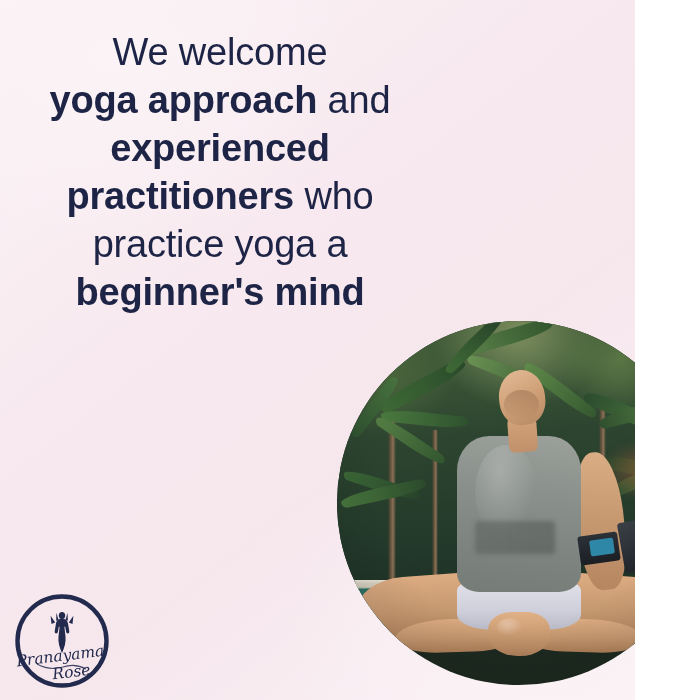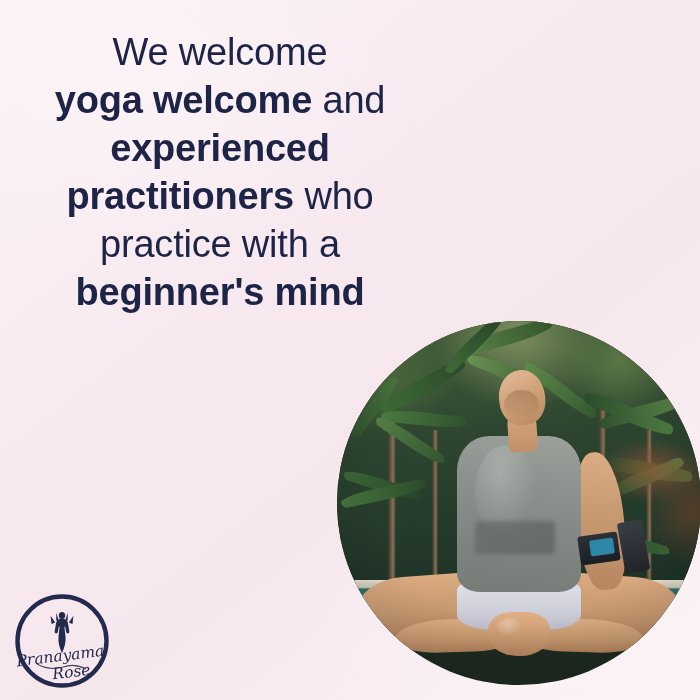--- a/index.html
+++ b/index.html
@@ -8,21 +8,21 @@
   }
   body {
     width: 700px;
     height: 700px;
     font-family: "Liberation Sans", sans-serif;
     overflow: hidden;
   }
 
   #social-card {
     position: relative;
-    width: 700px;
+    width: 635px;
     height: 700px;
     background:
       radial-gradient(ellipse 60% 45% at 18% 8%, #fbf3f6 0%, rgba(251,243,246,0) 60%),
       radial-gradient(ellipse 70% 55% at 88% 92%, #fbf2f5 0%, rgba(251,242,245,0) 62%),
       linear-gradient(142deg, #fbf3f6 0%, #f7e9ef 38%, #f6e7ed 62%, #fbf3f7 100%);
     overflow: hidden;
   }
 
   
   #headline {
@@ -230,30 +230,30 @@
 </head>
 <body>
 
 <div id="social-card">
 
   <div id="headline">
     <span class="hl-line">
       <span class="w-reg">We welcome</span>
     </span>
     <span class="hl-line">
-      <span class="w-bold">yoga welcome </span><span class="w-ital">and</span>
+      <span class="w-bold">yoga approach </span><span class="w-ital">and</span>
     </span>
     <span class="hl-line">
       <span class="w-bold">experienced</span>
     </span>
     <span class="hl-line">
       <span class="w-bold">practitioners </span><span class="w-reg">who</span>
     </span>
     <span class="hl-line">
-      <span class="w-reg">practice with a</span>
+      <span class="w-reg">practice yoga a</span>
     </span>
     <span class="hl-line">
       <span class="w-bold">beginner's mind</span>
     </span>
   </div>
 
   <div id="photo-circle">
 
     <div class="ph-layer ph-canopy"></div>
 

